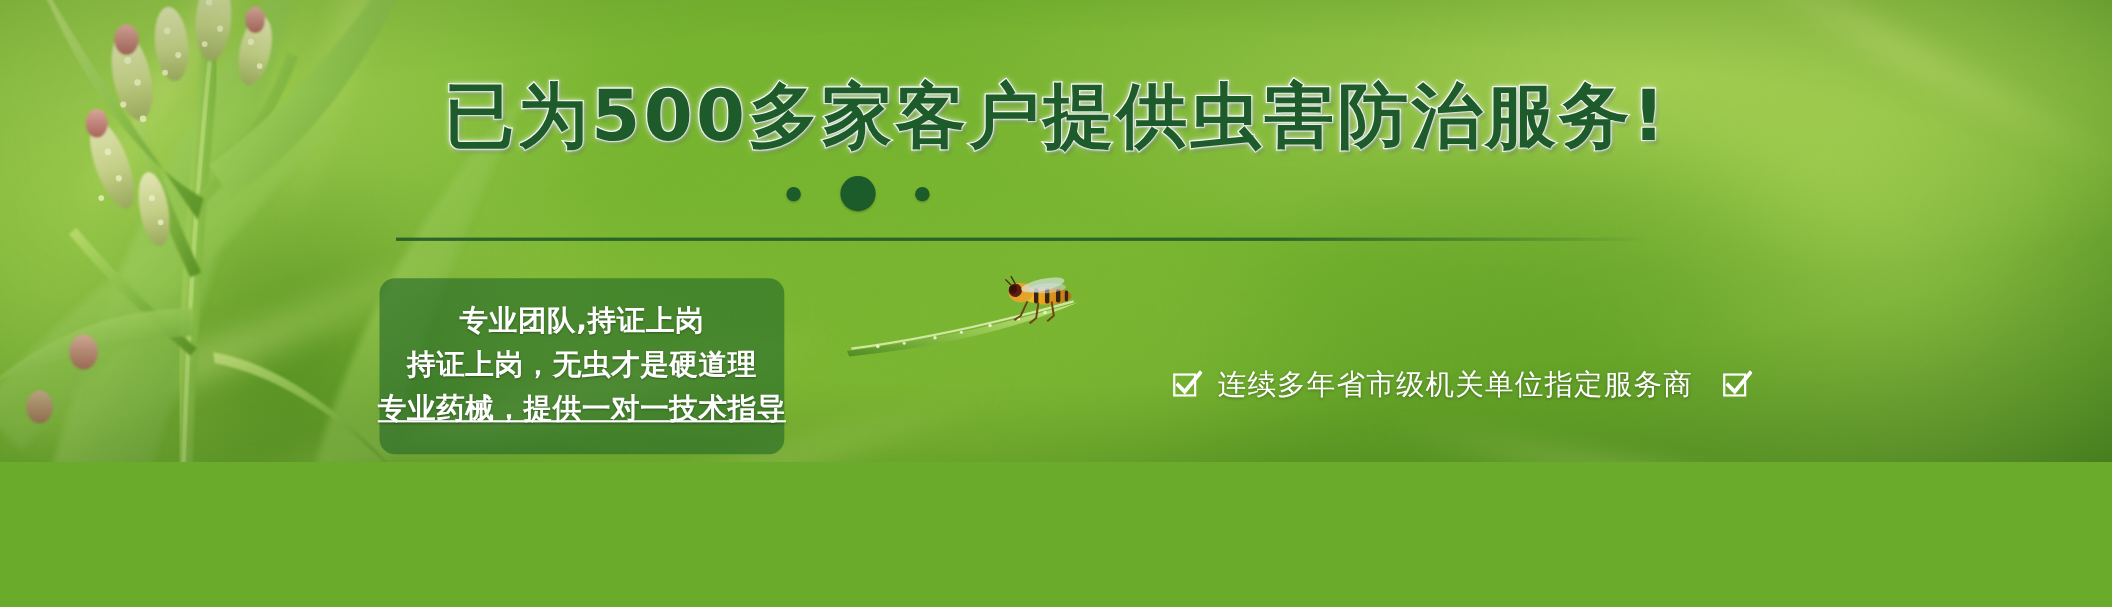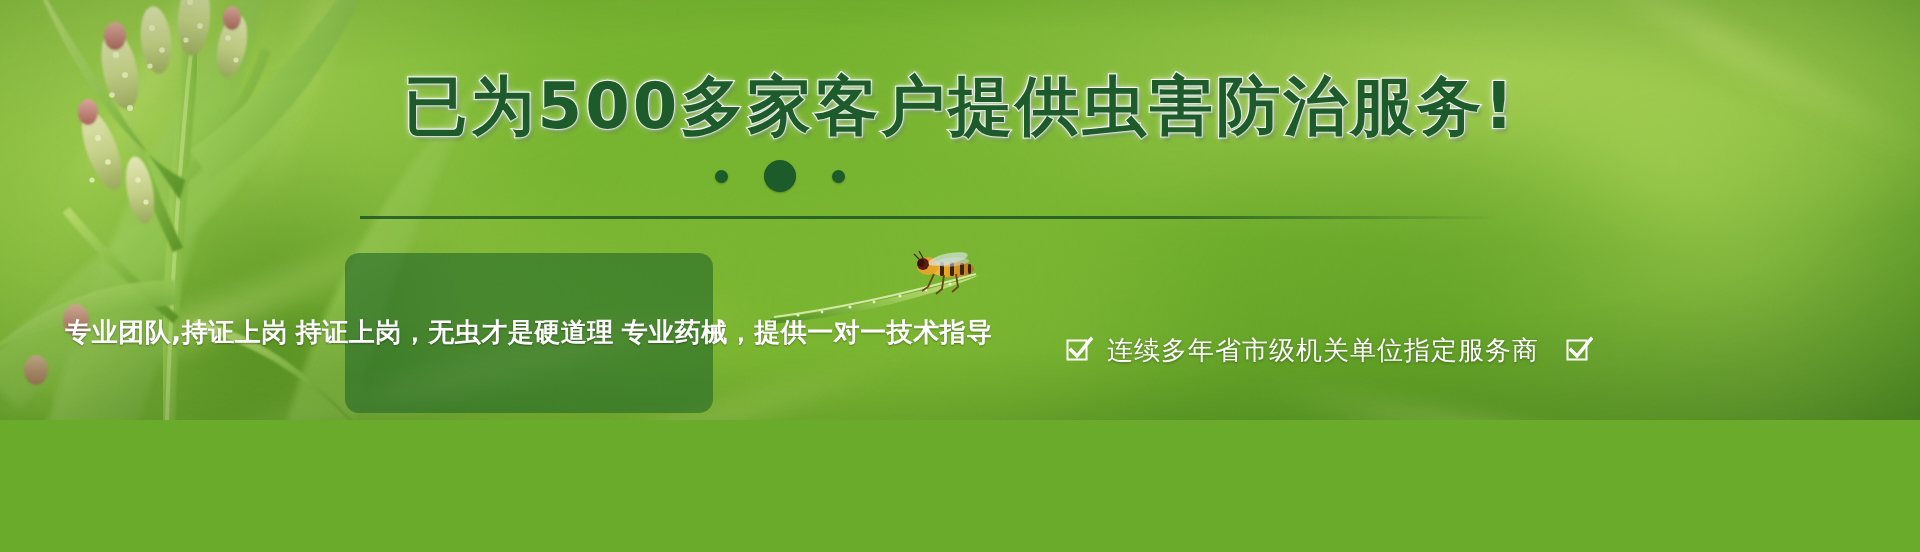--- a/index.html
+++ b/index.html
@@ -110,36 +110,36 @@
   .dot.big{ width:32px; height:32px; }
 
   
   .promo-box{
     position:absolute;
     left:345px; top:253px;
     width:368px; height:160px;
     background:rgba(33,102,40,.60);
     border-radius:14px;
     display:flex;
-    flex-direction:row;
+    flex-direction:column;
     align-items:center;
     justify-content:center;
     gap:8px;
     padding:10px 6px 12px;
   }
   .promo-line{
     color:#ffffff;
     font-weight:bold;
     font-family:"DejaVu Sans","Liberation Sans",sans-serif;
     white-space:nowrap;
     text-shadow:0 1px 2px rgba(0,0,0,.35);
   }
   .promo-line.l1{ font-size:26px; line-height:32px; letter-spacing:.5px; }
   .promo-line.l2{ font-size:26px; line-height:32px; letter-spacing:.5px; }
-  .promo-line.l3{ font-size:26px; line-height:32px; letter-spacing:.5px; }
+  .promo-line.l3{ font-size:26px; line-height:32px; letter-spacing:.5px;text-decoration:underline; }
 
   
   .rule{
     position:absolute;
     left:360px; top:216px;
     width:1140px; height:3px;
     background:linear-gradient(90deg,#1d5527 0%,#1d5527 70%,rgba(29,85,39,0) 100%);
     opacity:.85;
   }
 

